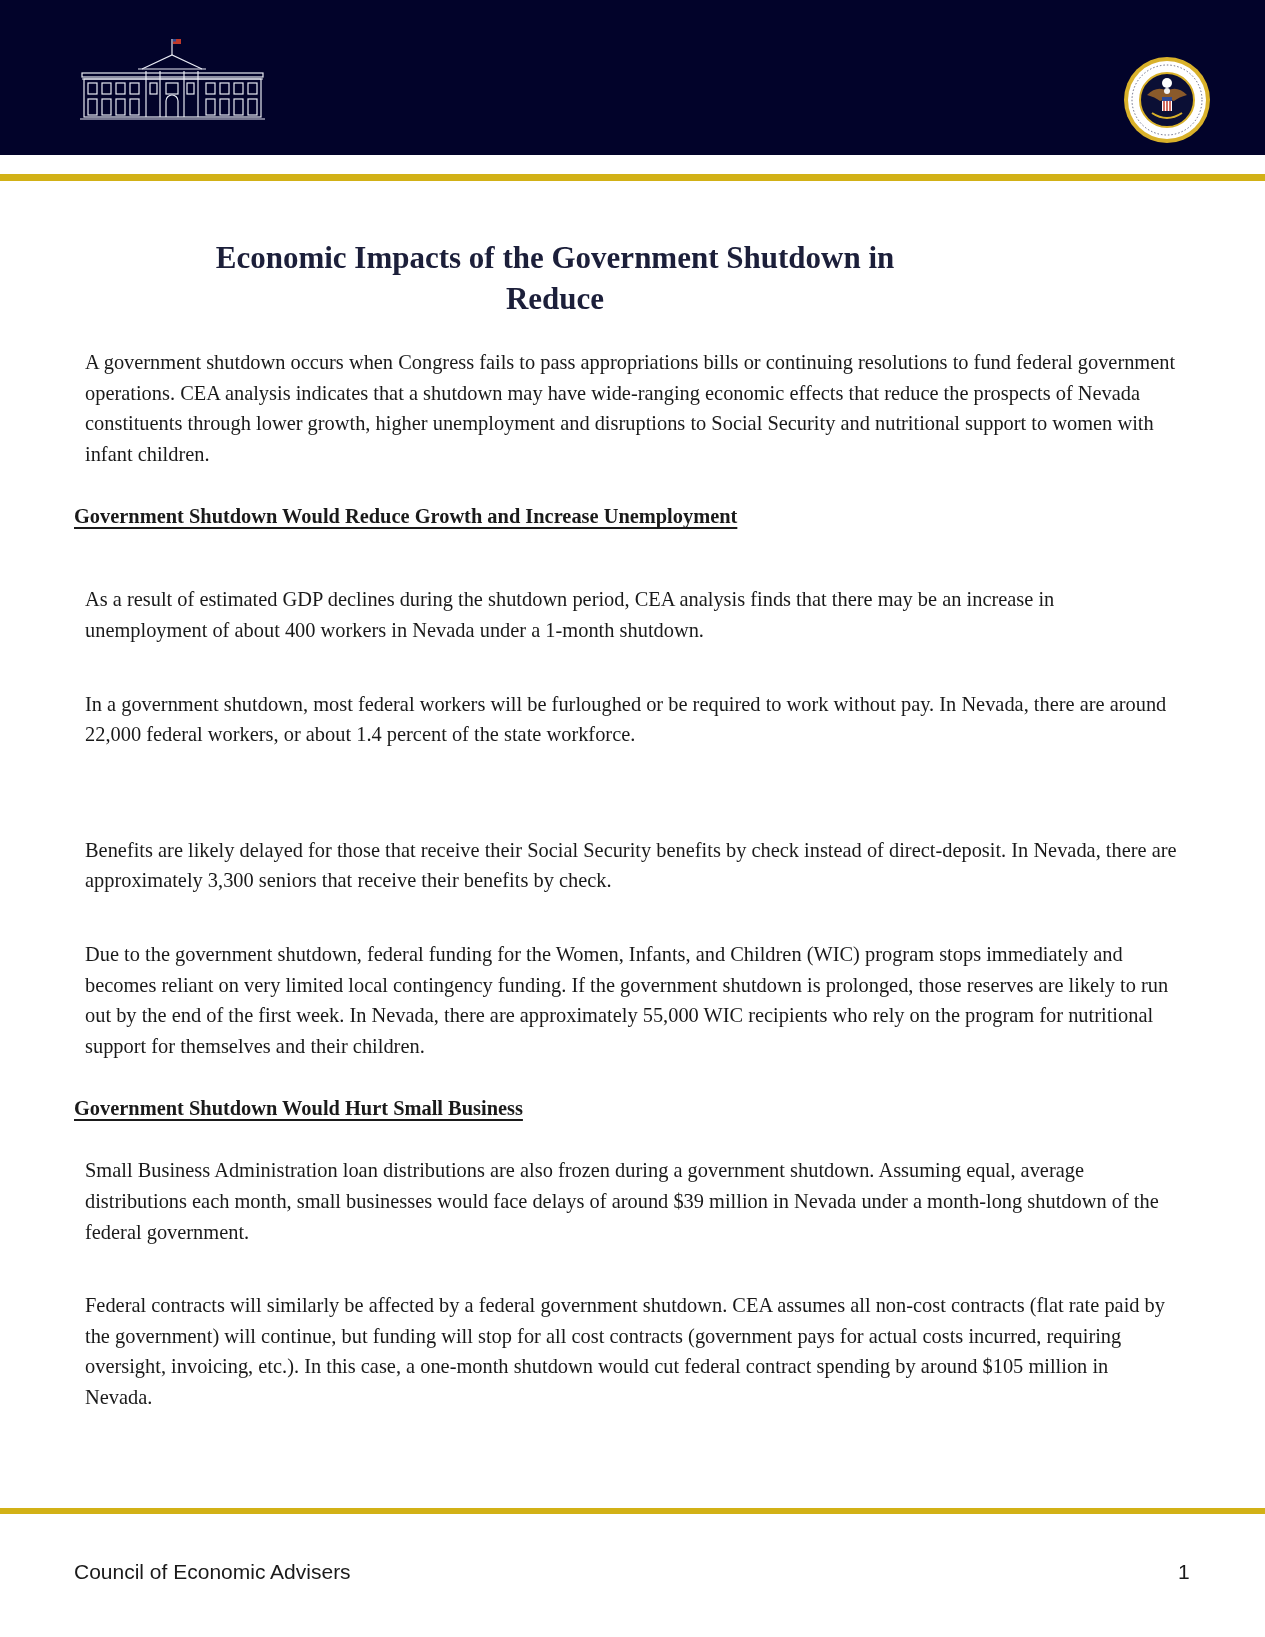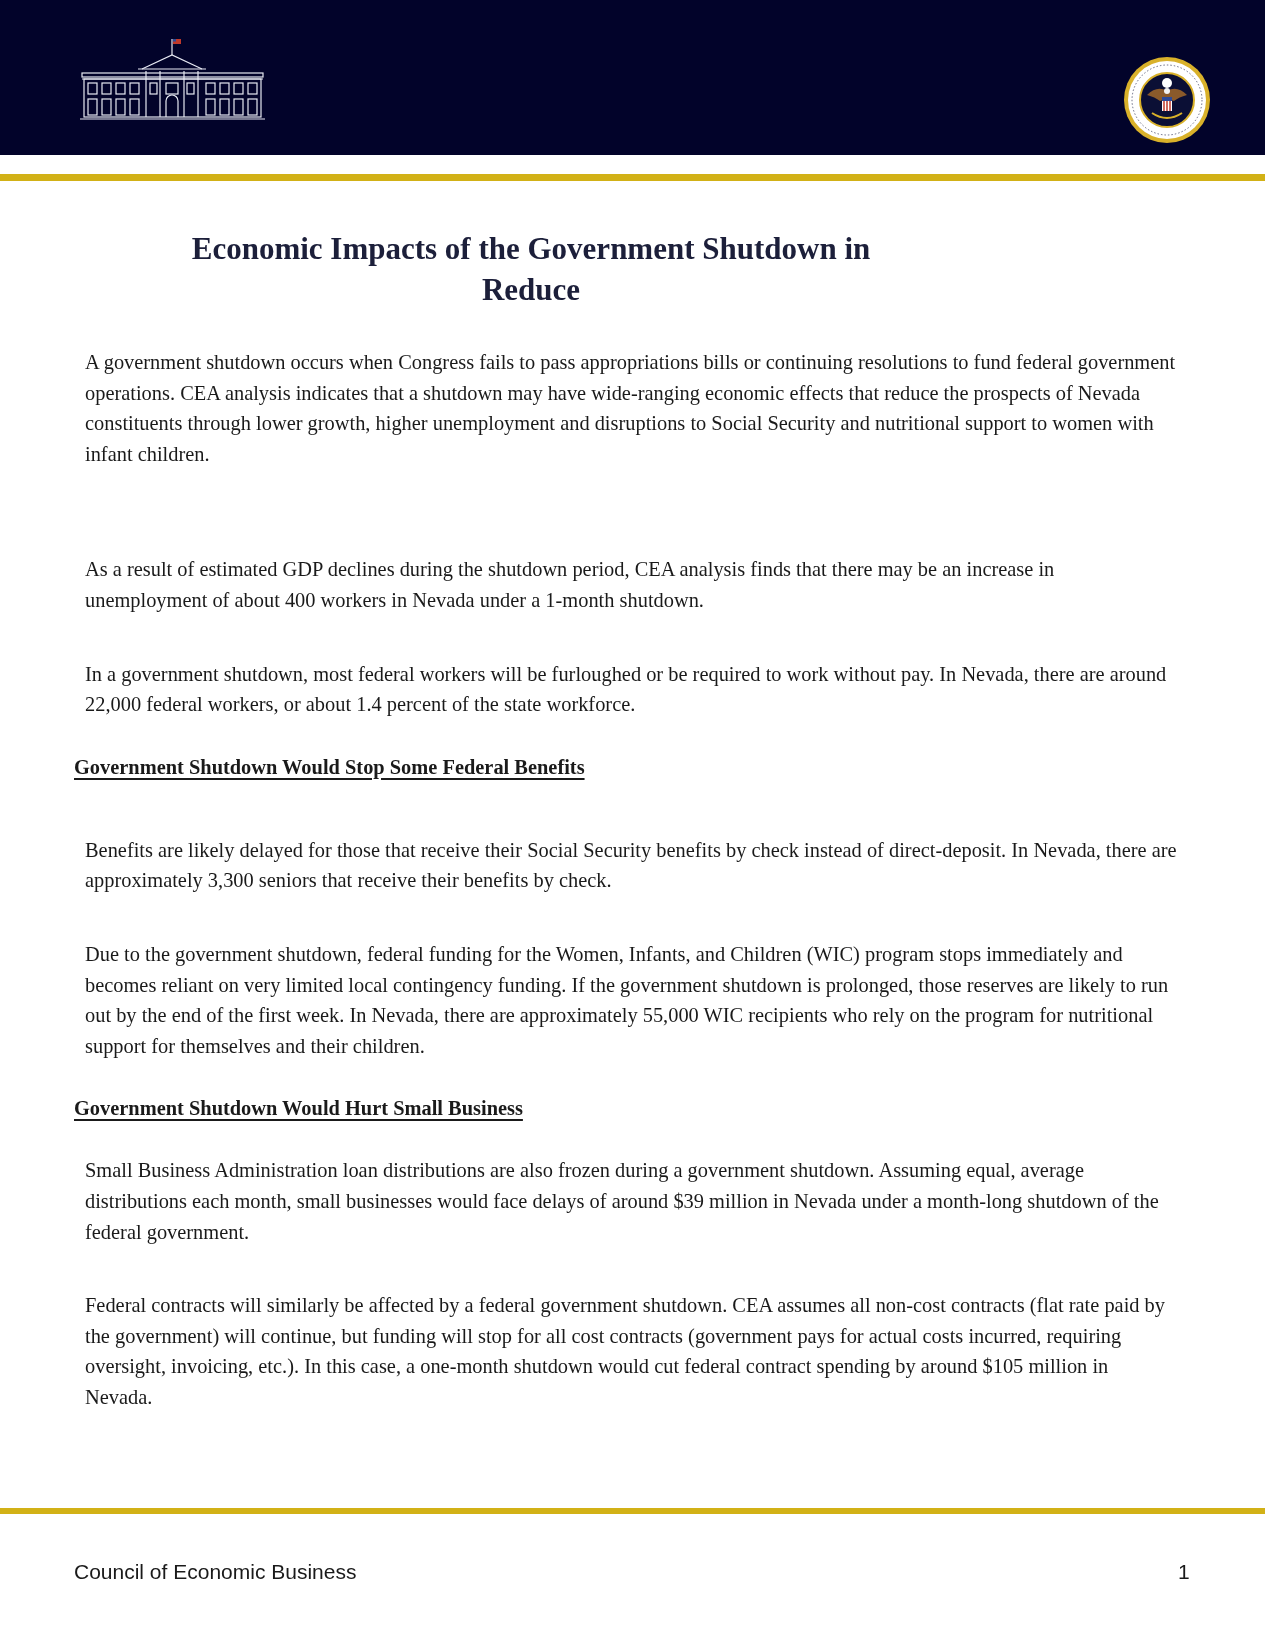--- a/index.html
+++ b/index.html
@@ -1,21 +1,21 @@
 <!DOCTYPE html>
 <html><head>
 <meta charset="utf-8">
 <style>
   html, body { margin: 0; padding: 0; background: #ffffff; }
   body { width: 1265px; height: 1637px; position: relative; overflow: hidden; font-family: "Liberation Serif", "DejaVu Serif", serif; color: #1a1a1a; }
   .header-band { position: absolute; left: 0; top: 0; width: 1265px; height: 155px; background: #02032a; }
   .gold-rule-top { position: absolute; left: 0; top: 174px; width: 1265px; height: 7px; background: #d2b116; }
   .whitehouse { position: absolute; left: 80px; top: 35px; width: 185px; height: 90px; }
   .seal { position: absolute; left: 1122px; top: 55px; width: 90px; height: 90px; }
-  .title { position: absolute; left: 0; top: 228px; width: 1062px; text-align: center; font-weight: bold; font-size: 31px; line-height: 41px; color: #1c1f3a; }
+  .title { position: absolute; left: 0; top: 237px; width: 1062px; text-align: center; font-weight: bold; font-size: 31px; line-height: 41px; color: #1c1f3a; padding-left: 24px; }
   .content { position: absolute; left: 74px; top: 336px; width: 1116px; }
   p.para { margin: 11px; font-size: 20.4px; line-height: 30.6px; }
   .gap { height: 21px; }
   .heading { margin: 0; font-size: 20.4px; line-height: 30px; font-weight: bold; text-decoration: underline; text-decoration-thickness: 2px; text-underline-offset: 4px; }
   .gold-rule-bottom { position: absolute; left: 0; top: 1508px; width: 1265px; height: 6px; background: #d2b116; }
   .footer-left { position: absolute; left: 74px; top: 1560px; font-family: "Liberation Sans", "DejaVu Sans", sans-serif; font-size: 21px; color: #1a1a1a; }
   .footer-right { position: absolute; left: 1178px; top: 1560px; font-family: "Liberation Sans", "DejaVu Sans", sans-serif; font-size: 21px; color: #1a1a1a; }
 </style>
 </head>
 <body>
@@ -80,39 +80,39 @@
 
 <h1 class="title" style="margin:0;">
   <span>Economic Impacts of the Government Shutdown in</span><br>
   <span>Reduce</span>
 </h1>
 
 <div class="content">
   <p class="para">A government shutdown occurs when Congress fails to pass appropriations bills or continuing resolutions to fund federal government operations. CEA analysis indicates that a shutdown may have wide-ranging economic effects that reduce the prospects of Nevada constituents through lower growth, higher unemployment and disruptions to Social Security and nutritional support to women with infant children.</p>
   <div class="gap"></div>
 
+  <div class="heading">Government Shutdown Would Reduce Growth and Increase Unemployment</div>
   <div class="gap"></div>
   <div class="gap"></div>
   <p class="para">As a result of estimated GDP declines during the shutdown period, CEA analysis finds that there may be an increase in unemployment of about 400 workers in Nevada under a 1-month shutdown.</p>
   <div class="gap"></div>
   <p class="para">In a government shutdown, most federal workers will be furloughed or be required to work without pay. In Nevada, there are around 22,000 federal workers, or about 1.4 percent of the state workforce.</p>
   <div class="gap"></div>
 
-  <div class="heading">Government Shutdown Would Stop Some Federal Benefits</div>
   <div class="gap"></div>
   <div class="gap"></div>
   <p class="para">Benefits are likely delayed for those that receive their Social Security benefits by check instead of direct-deposit. In Nevada, there are approximately 3,300 seniors that receive their benefits by check.</p>
   <div class="gap"></div>
   <p class="para">Due to the government shutdown, federal funding for the Women, Infants, and Children (WIC) program stops immediately and becomes reliant on very limited local contingency funding. If the government shutdown is prolonged, those reserves are likely to run out by the end of the first week. In Nevada, there are approximately 55,000 WIC recipients who rely on the program for nutritional support for themselves and their children.</p>
   <div class="gap"></div>
 
   <div class="heading">Government Shutdown Would Hurt Small Business</div>
   <div class="gap"></div>
   <p class="para">Small Business Administration loan distributions are also frozen during a government shutdown. Assuming equal, average distributions each month, small businesses would face delays of around $39 million in Nevada under a month-long shutdown of the federal government.</p>
   <div class="gap"></div>
   <p class="para">Federal contracts will similarly be affected by a federal government shutdown. CEA assumes all non-cost contracts (flat rate paid by the government) will continue, but funding will stop for all cost contracts (government pays for actual costs incurred, requiring oversight, invoicing, etc.). In this case, a one-month shutdown would cut federal contract spending by around $105 million in Nevada.</p>
   <div class="gap"></div>
 </div>
 
 <div class="gold-rule-bottom"></div>
 
-<div class="footer-left">Council of Economic Business</div>
+<div class="footer-left">Council of Economic Advisers</div>
 <div class="footer-right">1</div>
 
 </body></html>

